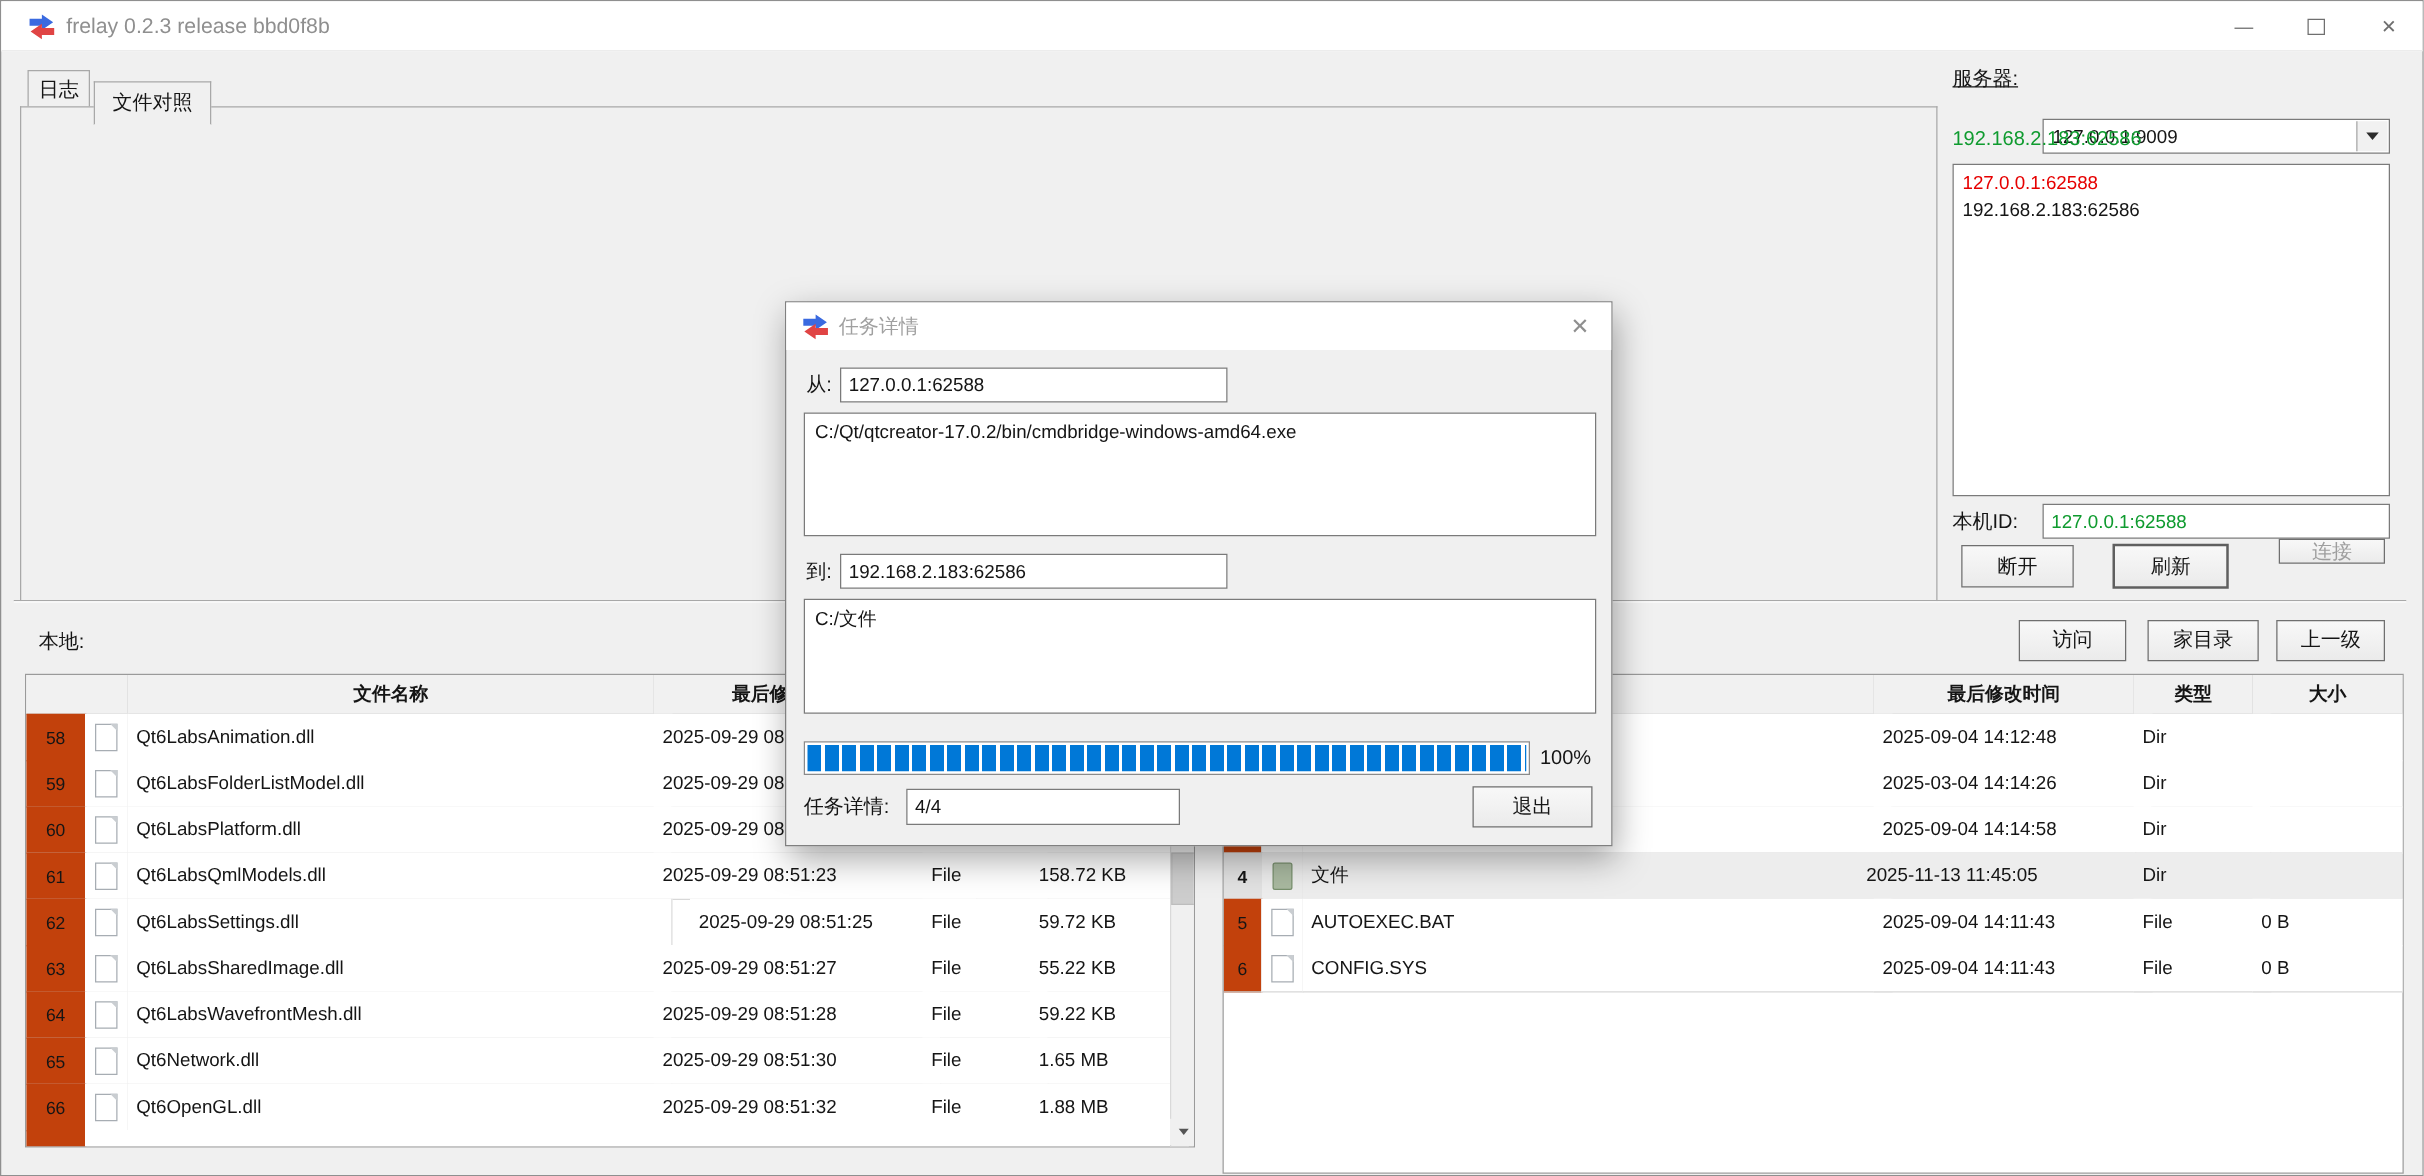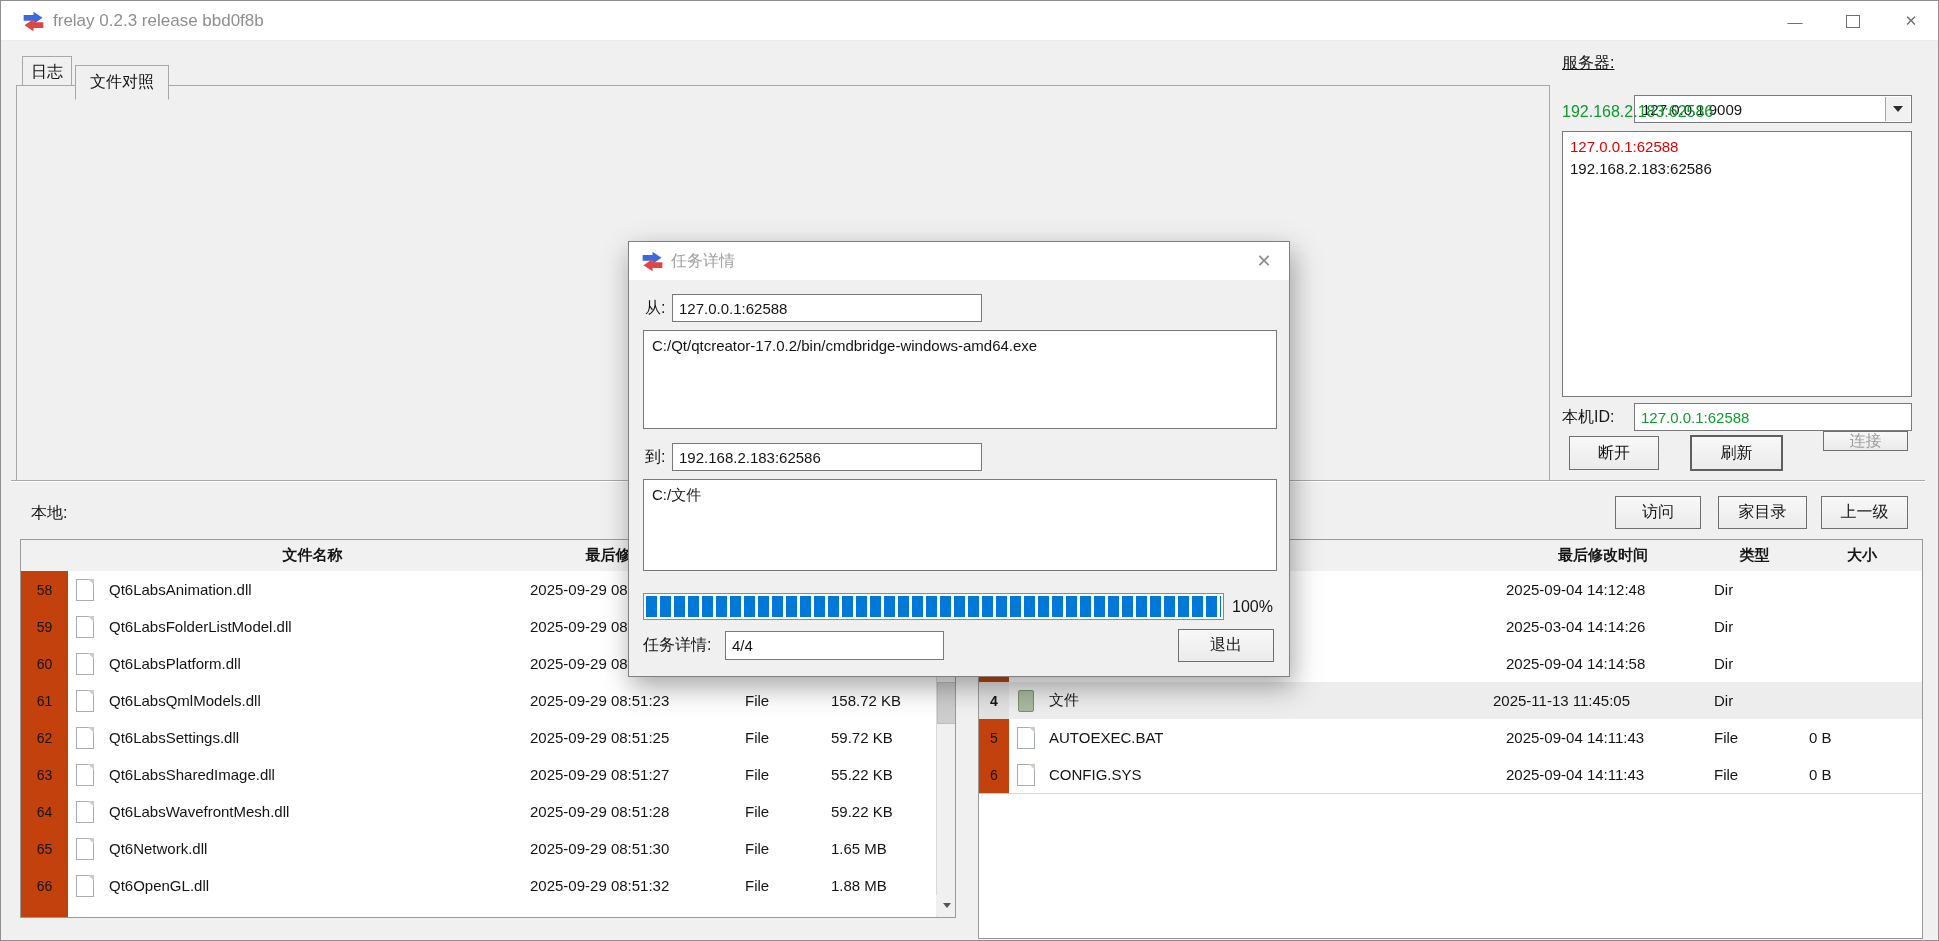--- a/index.html
+++ b/index.html
@@ -232,21 +232,21 @@
       <div class="cell" style="left:502px;top:142px;width:215px;height:37px;">2025-09-29 08:51:23</div>
       <div class="cell" style="left:717px;top:142px;width:86px;height:37px;">File</div>
       <div class="cell" style="left:803px;top:142px;width:112px;height:37px;">158.72 KB</div>
     </div>
     <div>
       <div class="numcell" style="left:0;top:179px;width:47px;height:37px;">62</div>
       <div class="cell iconcell" style="left:47px;top:179px;width:34px;height:37px;">
           <span class="file-icon"></span>
         </div>
       <div class="cell" style="left:81px;top:179px;width:421px;height:37px;">Qt6LabsSettings.dll</div>
-      <div class="cell" style="left:502px;top:179px;width:215px;height:37px;">2025-09-29 08:51:25</div>
+      <div class="cell" style="left:531px;top:179px;width:215px;height:37px;">2025-09-29 08:51:25</div>
       <div class="cell" style="left:717px;top:179px;width:86px;height:37px;">File</div>
       <div class="cell" style="left:803px;top:179px;width:112px;height:37px;">59.72 KB</div>
     </div>
     <div>
       <div class="numcell" style="left:0;top:216px;width:47px;height:37px;">63</div>
       <div class="cell iconcell" style="left:47px;top:216px;width:34px;height:37px;">
           <span class="file-icon"></span>
         </div>
       <div class="cell" style="left:81px;top:216px;width:421px;height:37px;">Qt6LabsSharedImage.dll</div>
       <div class="cell" style="left:502px;top:216px;width:215px;height:37px;">2025-09-29 08:51:27</div>

